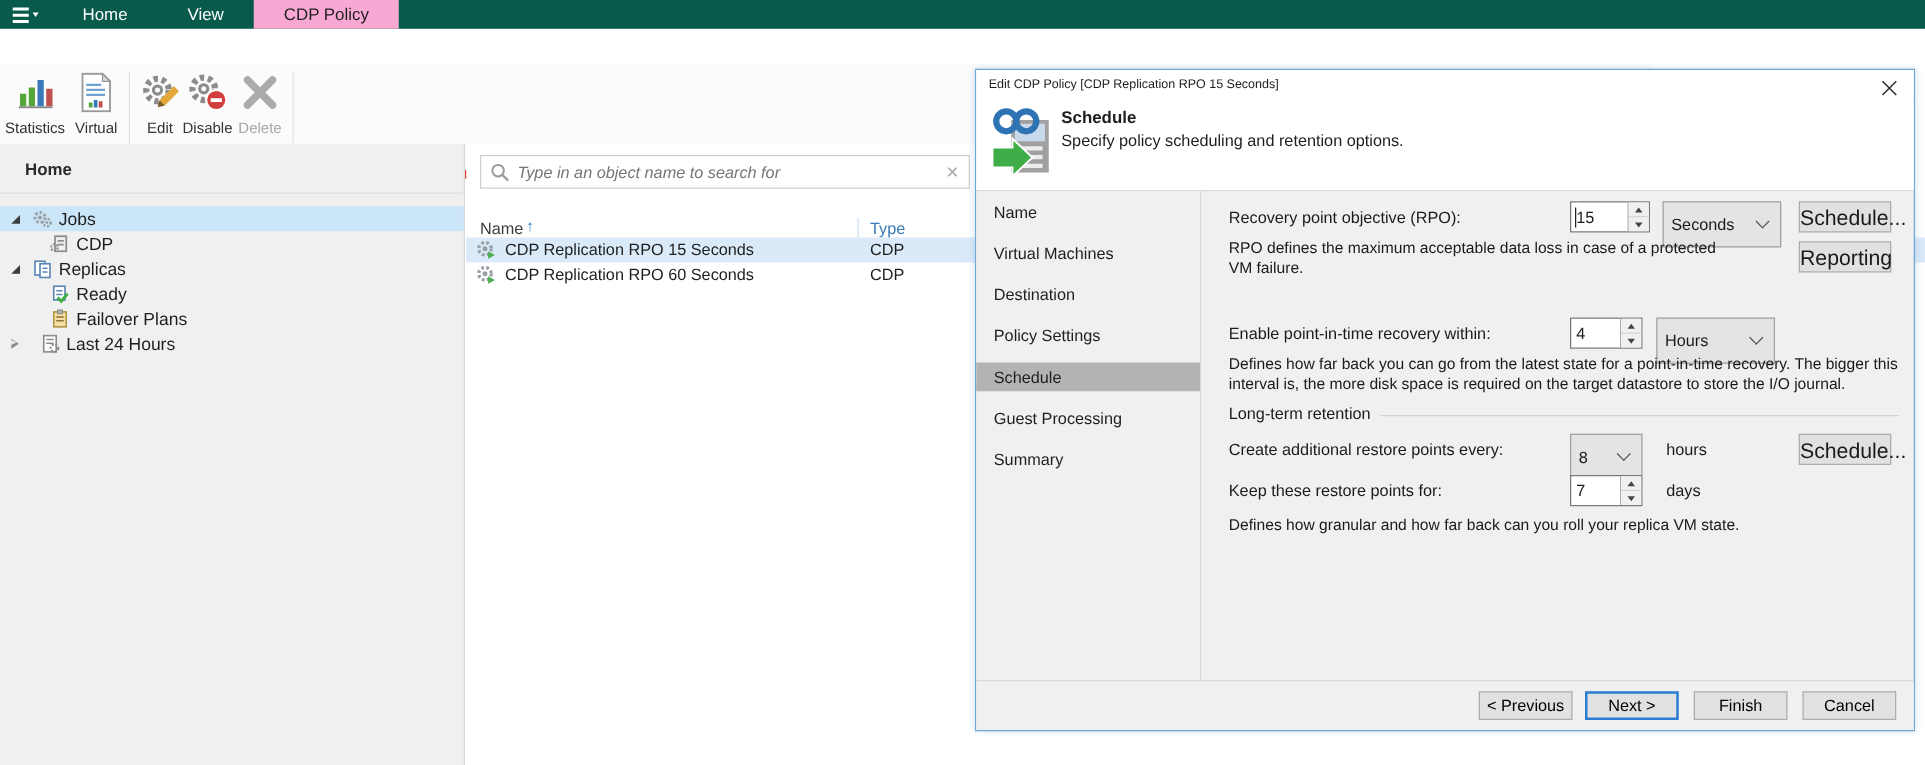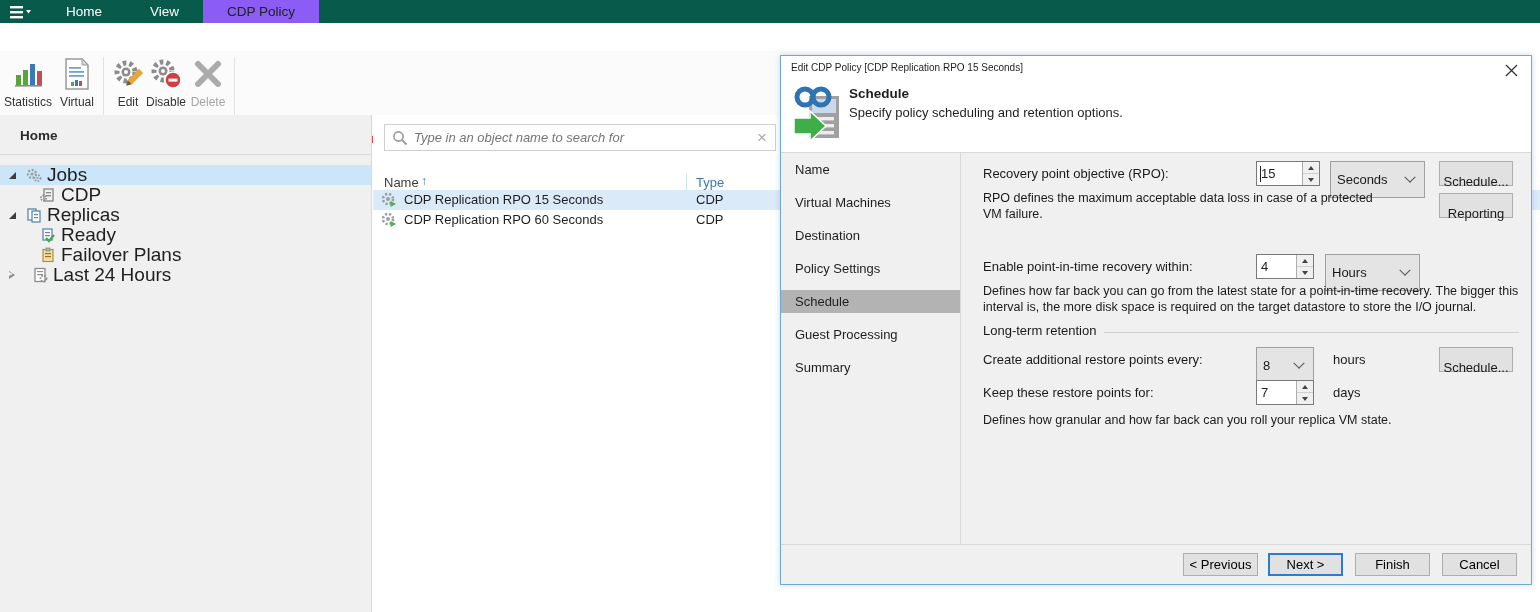--- a/index.html
+++ b/index.html
@@ -4,40 +4,40 @@
 <style>
   * { margin:0; padding:0; box-sizing:border-box; }
   html,body { width:1540px; height:612px; overflow:hidden; }
   body { font-family:"Liberation Sans","DejaVu Sans",sans-serif; font-size:13px; color:#1e1e1e; background:#fff; }
   .app { position:relative; width:1540px; height:612px; background:#fff; }
 
   
   .tabbar { position:absolute; left:0; top:0; width:1540px; height:23px; background:#085a4a; display:flex; align-items:stretch; }
   .menu-btn { width:42px; display:flex; align-items:center; justify-content:center; cursor:pointer; }
   .rtab { padding:0 24px; display:flex; align-items:center; color:#fff; font-size:13.5px; cursor:pointer; }
-  .rtab.active { background:#8b5cf6; color:#222; }
+  .rtab.active { background:#f9a8d4; color:#222; }
 
   
   .ribbon { position:absolute; left:0; top:23px; width:1320px; height:92px; background:#fbfbfb; border-bottom:7px solid #ef4444;margin-top:28px; }
   .rgroup { position:absolute; top:0; height:91px; }
   .rgroup .glabel { position:absolute; bottom:3px; left:0; right:0; text-align:center; font-size:12px; color:#5a5a5a; }
   .gsep { position:absolute; top:6px; bottom:6px; width:1px; background:#e2e2e2; }
   .rbtn { position:absolute; top:6px; width:44px; height:62px; display:flex; flex-direction:column; align-items:center; cursor:pointer; }
   .rbtn .ricon { width:34px; height:34px; display:flex; align-items:center; justify-content:center; }
   .rbtn .rlabel { margin-top:4px; font-size:12px; color:#333; white-space:nowrap; }
   .rbtn.disabled .rlabel { color:#a6a6a6; }
 
   
   .nav { position:absolute; left:0; top:115px; width:372px; height:497px; background:#f0f0f0; border-right:1px solid #d9d9d9; }
   .nav-title { position:absolute; left:20px; top:13px; font-weight:bold; font-size:13.5px; color:#2b2b2b; }
   .nav-sep { position:absolute; left:0; right:0; top:39px; height:1px; background:#dcdcdc; }
   .tree { position:absolute; left:0; top:50px; right:0; }
   .titem { position:relative; height:20px; display:flex; align-items:center; cursor:pointer; }
   .titem.selected { background:#cbe6f9; }
-  .titem .lbl { color:#1e1e1e; font-size:19px; }
+  .titem .lbl { color:#1e1e1e; font-size:14px; }
   .exp { position:absolute; left:9px; }
   .exp-open { width:0; height:0; border-style:solid; border-width:0 0 7px 7px; border-color:transparent transparent #3c3c3c transparent; }
   .exp-closed { position:relative; width:0; height:0; border-top:4.5px solid transparent; border-bottom:4.5px solid transparent; border-left:6.5px solid #8a8a8a; }
   .exp-closed::after { content:''; position:absolute; left:-5.6px; top:-2.8px; width:0; height:0; border-top:2.8px solid transparent; border-bottom:2.8px solid transparent; border-left:4px solid #f0f0f0; }
   .ticon { width:16px; height:16px; margin-right:5px; flex:0 0 16px; }
   .ind0 .ticon { margin-left:26px; }
   .ind1 .ticon { margin-left:40px; }
 
   
   .content { position:absolute; left:373px; top:115px; width:1167px; height:497px; background:#fff; }
@@ -79,21 +79,21 @@
   .spin .sval { flex:1; padding:4px 0 0 4px; font-size:13px; }
   .spin .caret::before { content:''; position:absolute; left:3px; top:4px; width:1px; height:16px; background:#222; }
   .spin-btns { width:17px; border-left:1px solid #adadad; display:flex; flex-direction:column; }
   .spin-btns div { flex:1; background:#f0f0f0; display:flex; align-items:center; justify-content:center; cursor:pointer; }
   .spin-btns .up { border-bottom:1px solid #d0d0d0; }
   .tri-up { width:0; height:0; border-left:3.5px solid transparent; border-right:3.5px solid transparent; border-bottom:4.5px solid #444; }
   .tri-dn { width:0; height:0; border-left:3.5px solid transparent; border-right:3.5px solid transparent; border-top:4.5px solid #444; }
   .combo { position:absolute; height:37px; background:#e4e4e4; border:1px solid #a0a0a0; display:flex; align-items:center; cursor:pointer; }
   .combo .cval { flex:1; padding-left:6px; font-size:13px; color:#1a1a1a; }
   .combo .chev { width:8px; height:8px; border-right:1.6px solid #555; border-bottom:1.6px solid #555; transform:rotate(45deg) translate(-2px,-2px); margin-right:10px; }
-  .btn { position:absolute; height:25px; background:#e1e1e1; border:1px solid #adadad; font-family:inherit; font-size:13px; color:#1a1a1a; cursor:pointer; text-align:center; padding-top:12px; }
+  .btn { position:absolute; height:25px; background:#e1e1e1; border:1px solid #adadad; font-family:inherit; font-size:17px; color:#1a1a1a; cursor:pointer; text-align:center; padding-top:2px; }
   .dfooter { position:absolute; left:0; right:0; bottom:0; height:40px; background:#f0f0f0; border-top:1px solid #d9d9d9; display:flex; align-items:center; justify-content:flex-end; padding-right:14px; }
   .fbtn { width:75px; height:23px; background:#e1e1e1; border:1px solid #adadad; font-family:inherit; font-size:13px; cursor:pointer; }
   .fbtn + .fbtn { margin-left:12px; }
   .fbtn.primary { border:2px solid #2b7cd3; margin-left:10px; }
   .fbtn.gap { margin-left:12px; }
 </style>
 </head>
 <body>
 
 <div class="app">

